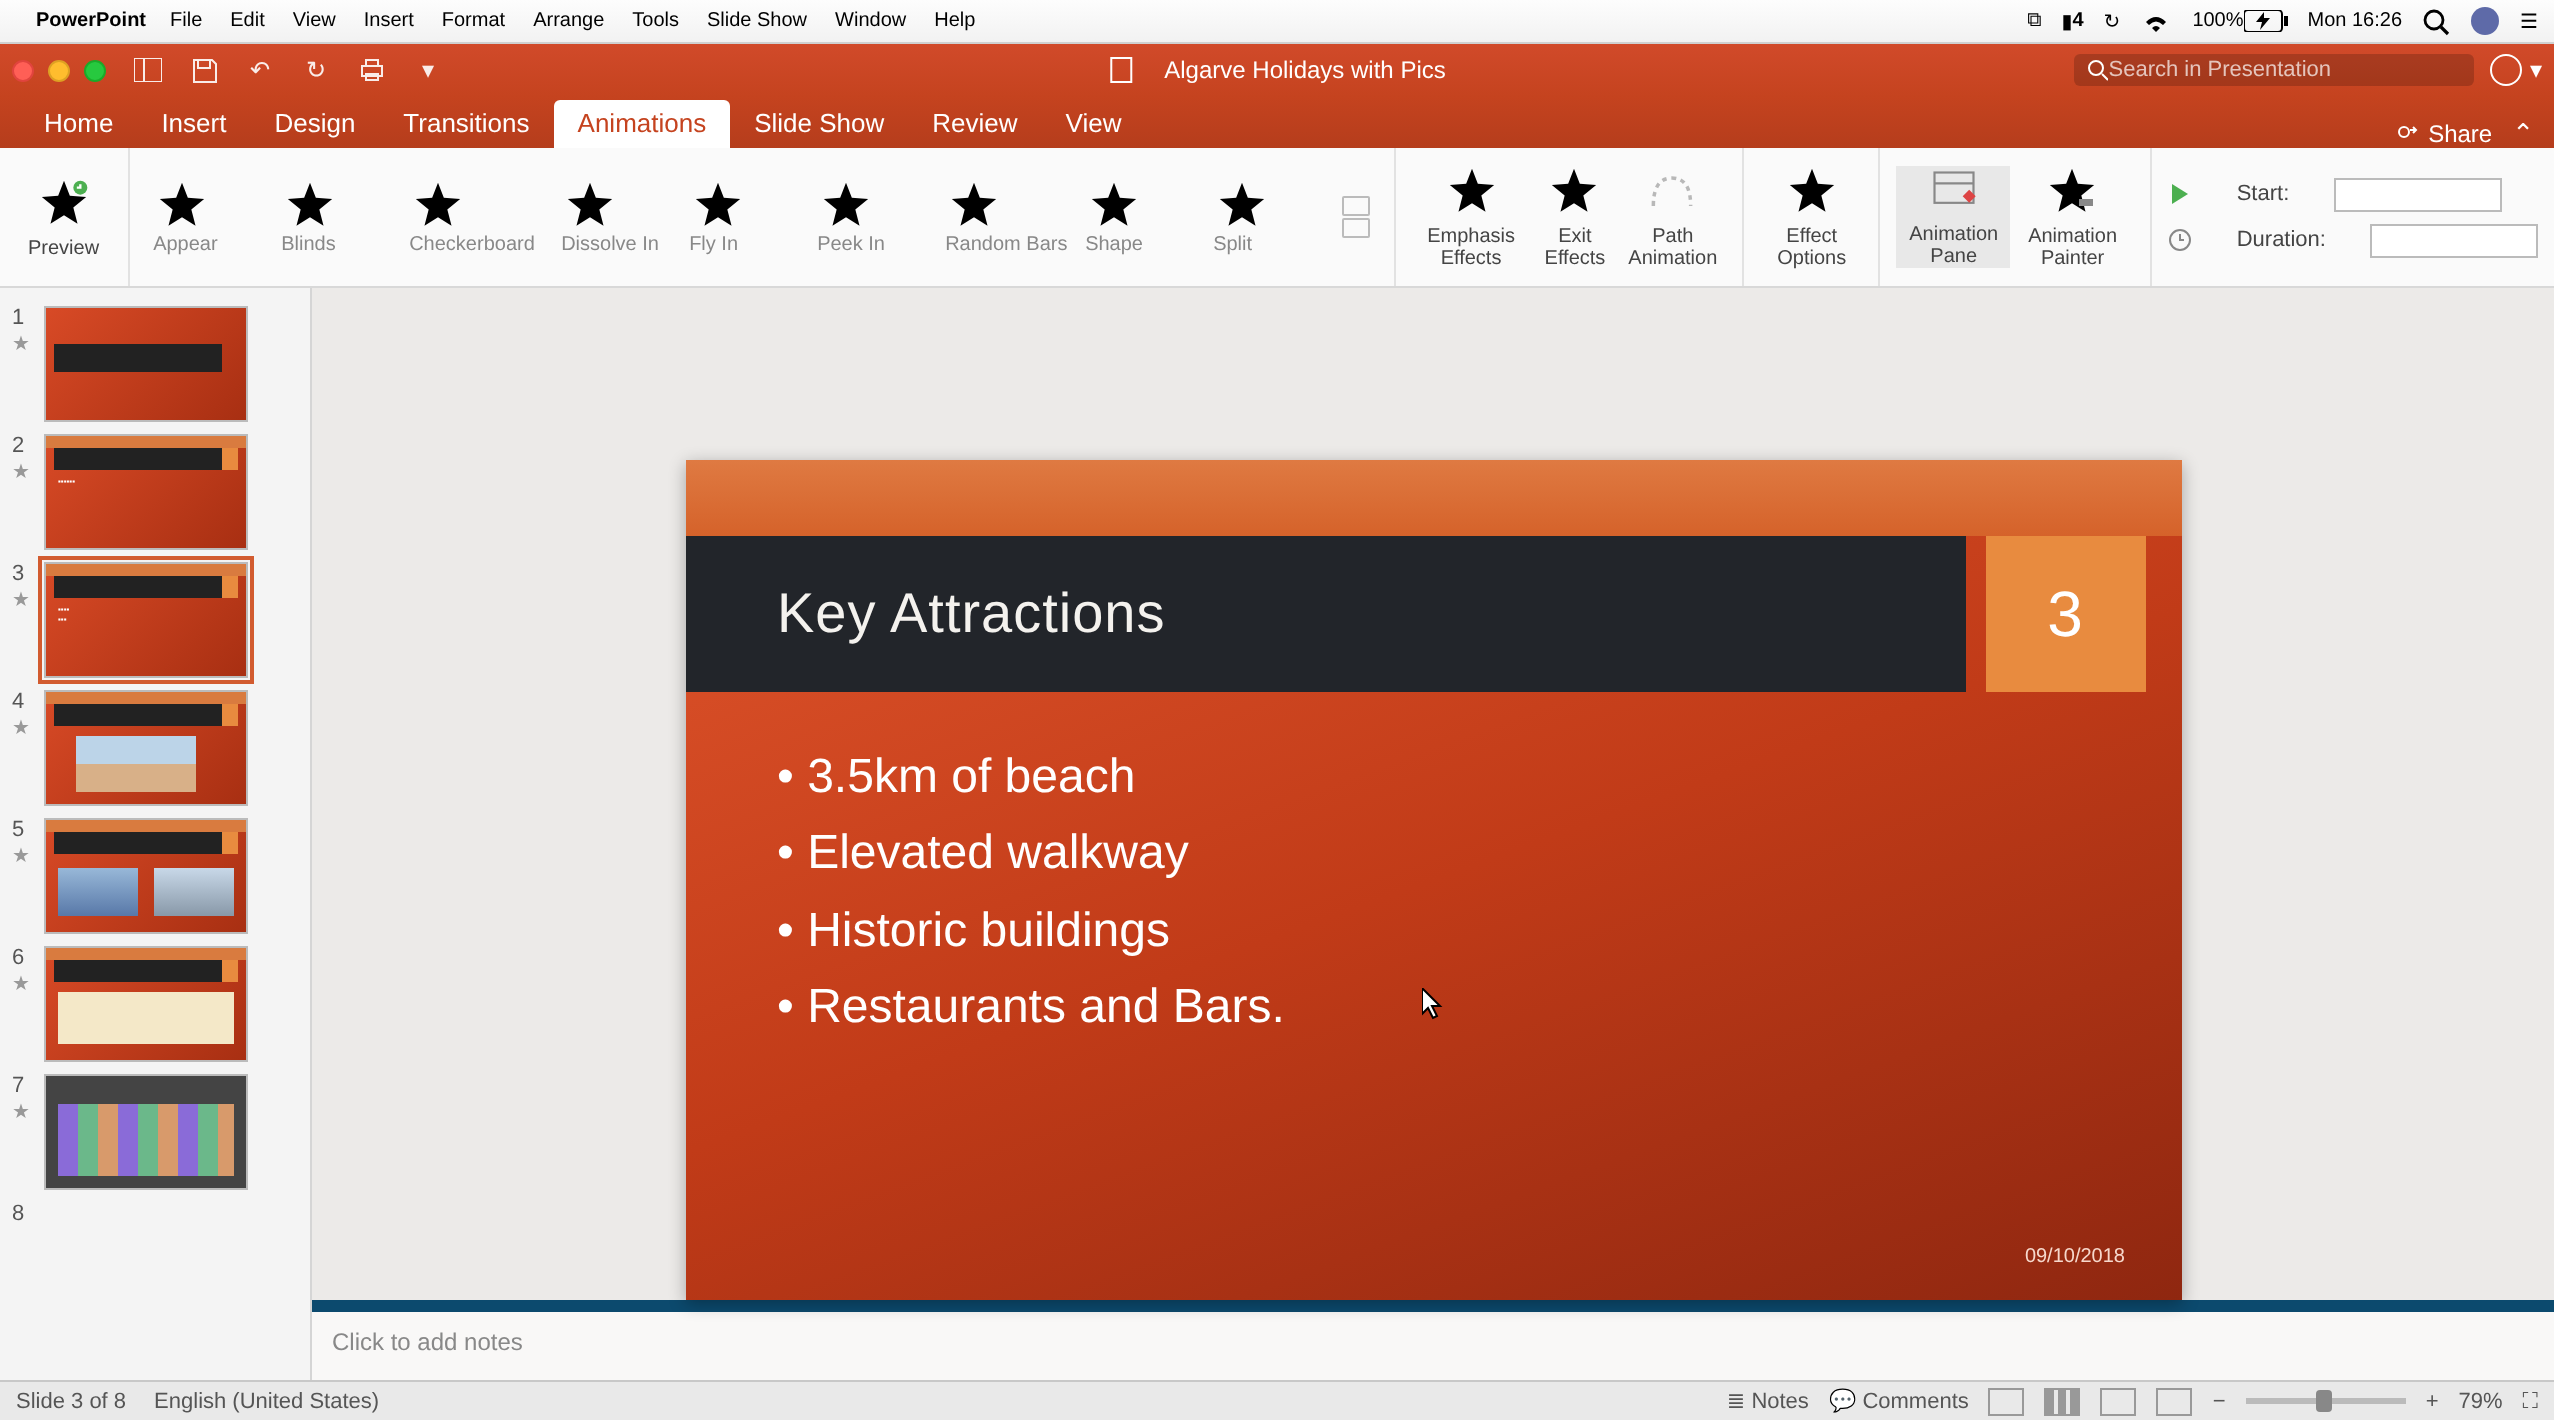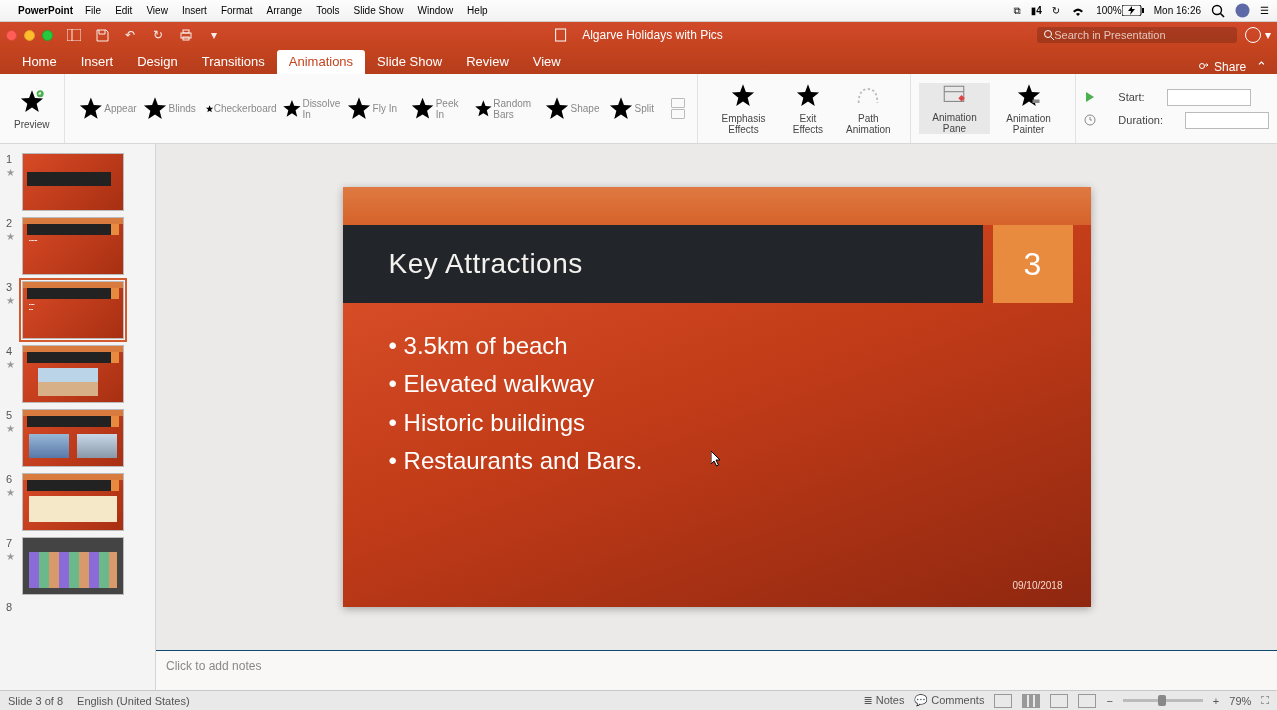--- a/index.html
+++ b/index.html
@@ -34,21 +34,21 @@
 .ribbon-tabs .tab.active { background:#fff; color:#c5431f; border-radius:3px 3px 0 0; }
 .ribbon-tabs .share { margin-left:auto; display:flex; align-items:center; gap:4px; font-size:12px; }
 .ribbon-tabs .chev { margin-left:10px; }
 
 
 .ribbon { height: 70px; background:#fafafa; border-bottom:1px solid #d8d8d8; display:flex; align-items:stretch; font-size:10px; color:#444; }
 .group { display:flex; align-items:center; padding:4px 8px; border-right:1px solid #e2e2e2; }
 .vert-btn { display:flex; flex-direction:column; align-items:center; justify-content:center; gap:3px; padding:0 6px; min-width:44px; }
 .vert-btn .lbl { text-align:center; line-height:1.1; }
 .anim-gallery { display:flex; align-items:center; gap:4px; padding:0 4px; }
-.anim-gallery .item { display:flex; flex-direction:row; align-items:center; width:60px; color:#888; }
+.anim-gallery .item { display:flex; flex-direction:column; width:60px; color:#888; }
 .star-svg { width:28px; height:28px; }
 .gallery-more { width:14px; display:flex; flex-direction:column; gap:1px; }
 .gallery-more div{height:10px;border:1px solid #bbb;border-radius:1px;}
 .timing { display:flex; flex-direction:column; gap:6px; justify-content:center; font-size:11px; padding:0 8px; }
 .timing-row { display:flex; align-items:center; gap:22px; }
 .spin { width:84px; height:17px; border:1px solid #bbb; background:#fff; }
 
 
 .main { position:absolute; top:144px; bottom:20px; left:0; right:0; display:flex; }
 .thumb-panel { width:156px; background:#f4f4f4; border-right:1px solid #d5d5d5; overflow-y:auto; padding:6px 0; }
@@ -57,33 +57,33 @@
 .thumb-row .star-m { font-size:10px; color:#999; line-height:1; }
 .thumb-col { display:flex; flex-direction:column; gap:3px; }
 .thumb { width:102px; height:58px; background:linear-gradient(135deg,#d84a26,#a82f12); border:1px solid #bbb; position:relative; overflow:hidden; }
 .thumb.selected { outline:2px solid #d25b2f; outline-offset:1px; }
 .thumb .bar { position:absolute; left:4px; right:12px; height:11px; background:#222; top:6px; }
 .thumb .mini-sq{position:absolute;right:4px;top:6px;width:8px;height:11px;background:#e88b3f;}
 .thumb .topstrip{position:absolute;top:0;left:0;right:0;height:6px;background:#d97b3f;}
 .thumb .txt{position:absolute;left:6px;top:20px;font-size:4px;color:#fff;}
 
 .canvas-area { flex:1; background:#eceae8; position:relative; display:flex; flex-direction:column; }
-.slide-stage { flex:1; display:flex; align-items:center; justify-content:center; }
+.slide-stage { flex:1; display:flex; align-items:flex-end; justify-content:center; }
 .slide { width:748px; height:420px; background:linear-gradient(160deg,#e0552c 0%,#c13b18 50%,#8f2710 100%); position:relative; box-shadow:0 2px 8px rgba(0,0,0,.3); }
 .slide .top-band{position:absolute;top:0;left:0;right:0;height:38px;background:linear-gradient(#df7a42,#d5622a);}
 .slide .title-bar{position:absolute;top:38px;left:0;width:640px;height:78px;background:#22252a;display:flex;align-items:center;padding-left:46px;}
 .slide .title-bar h1{color:#f4f2ee;font-size:28px;font-weight:400;letter-spacing:.5px;}
 .slide .num-box{position:absolute;top:38px;left:650px;width:80px;height:78px;background:#e88b3f;display:flex;align-items:center;justify-content:center;color:#fff;font-size:32px;font-weight:300;}
 .slide .body{position:absolute;top:140px;left:46px;color:#fff;font-size:24px;line-height:1.6;}
 .slide .body li{list-style:none;}
 .slide .body li::before{content:"• ";}
 .slide .date{position:absolute;bottom:16px;right:28px;color:#f7d8cc;font-size:10px;margin-top:44px;}
 .cursor-arrow{position:absolute;top:264px;left:368px;font-size:13px;color:#000;}
 
-.notes-bar { height:40px; background:#f9f8f7; border-top:1px solid #0c4a6e; padding:8px 10px; font-size:12px; color:#888; }
+.notes-bar { height:40px; background:#f9f8f7; border-top:6px solid #0c4a6e; padding:8px 10px; font-size:12px; color:#888; }
 
 
 .statusbar { position:absolute; bottom:0; left:0; right:0; height:20px; background:#e9e9e9; border-top:1px solid #c8c8c8; display:flex; align-items:center; font-size:11px; color:#555; padding:0 8px; gap:14px; }
 .statusbar .right-status { margin-left:auto; display:flex; align-items:center; gap:10px; }
 .view-btn { width:18px;height:14px;border:1px solid #999; }
 .zoom-slider{width:80px;height:3px;background:#bbb;position:relative;}
 .zoom-slider .knob{position:absolute;left:35px;top:-4px;width:8px;height:11px;background:#888;border-radius:2px;}
 </style>
 </head>
 <body>
@@ -286,20 +286,28 @@
         <span class="lbl">Exit Effects</span>
       </div>
     <div class="vert-btn">
         <svg width="28" height="28" viewBox="0 0 24 24">
           <path d="M4 18 Q4 6 12 6 Q20 6 20 18" fill="none" stroke="#b8b8b8" stroke-width="1.5" stroke-dasharray="2 2"></path>
         </svg>
         <span class="lbl">Path Animation</span>
       </div>
   </div>
   <div class="group">
+    <div class="vert-btn">
+        <svg class="star-svg" viewBox="0 0 24 24" style="color:#a8cce8">
+          <path d="M12 2 L14.5 8.5 L21.5 9 L16 13.5 L17.8 20.5 L12 16.8 L6.2 20.5 L8 13.5 L2.5 9 L9.5 8.5 Z"></path>
+        </svg>
+        <span class="lbl">Effect Options</span>
+      </div>
+  </div>
+  <div class="group">
     <div class="vert-btn" style="background:#e8e8e8">
         <svg width="26" height="26" viewBox="0 0 24 24">
           <rect x="3" y="3" width="18" height="14" fill="none" stroke="#888"></rect>
           <line x1="3" y1="8" x2="21" y2="8" stroke="#888"></line>
           <path d="M16 14 L19 11 L22 14 L19 17 Z" fill="#d44"></path>
         </svg>
         <span class="lbl">Animation Pane</span>
       </div>
     <div class="vert-btn">
         <svg class="star-svg" viewBox="0 0 24 24" style="color:#a8cce8">

